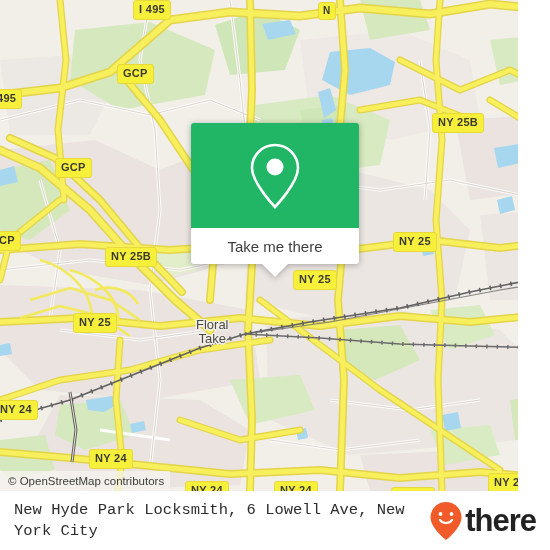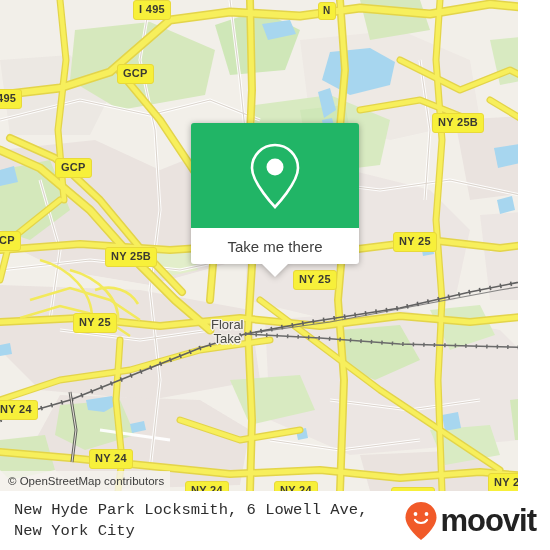--- a/index.html
+++ b/index.html
@@ -323,21 +323,21 @@
         <div class="shield" style="left: 73px; top: 313px;">NY 25</div>
         <div class="shield" style="left: -6px; top: 400px;">NY 24</div>
         <div class="shield" style="left: 89px; top: 449px;">NY 24</div>
         <div class="shield" style="left: 185px; top: 481px;">NY 24</div>
         <div class="shield" style="left: 274px; top: 481px;">NY 24</div>
         <div class="shield" style="left: 391px; top: 487px;">NY 24</div>
         <div class="shield" style="left: 488px; top: 473px;">NY 24</div>
       </div>
 
     <div id="places">
-        <div class="place-label" style="left: 196px; top: 318px; margin-left: 15px;">
+        <div class="place-label" style="left: 196px; top: 318px;">
           <div>Floral</div>
           <div>Take</div>
         </div>
       </div>
 
     <div id="attribution">© OpenStreetMap contributors</div>
 
     <div id="callout">
       <div id="callout-green">
         <svg width="56" height="70" viewBox="0 0 56 70">
@@ -355,17 +355,17 @@
 
   <div id="footer">
     <div id="footer-title">New Hyde Park Locksmith, 6 Lowell Ave, New York City</div>
     <div id="brand">
       <svg width="34" height="40" viewBox="0 0 34 40">
         <path d="M17 1 C 8.4 1, 1.5 7.9, 1.5 16.5 C 1.5 27, 17 39, 17 39 C 17 39, 32.5 27, 32.5 16.5 C 32.5 7.9, 25.6 1, 17 1 Z" fill="#f15a29"></path>
         <circle cx="11.5" cy="13" r="1.9" fill="#ffffff"></circle>
         <circle cx="22.5" cy="13" r="1.9" fill="#ffffff"></circle>
         <path d="M11 19 C 13.5 23, 20.5 23, 23 19" fill="none" stroke="#ffffff" stroke-width="2.2" stroke-linecap="round"></path>
       </svg>
-      <span id="brand-name">moovit</span>
+      <span id="brand-name">there</span>
     </div>
   </div>
 
 </div>
 
 </body></html>

